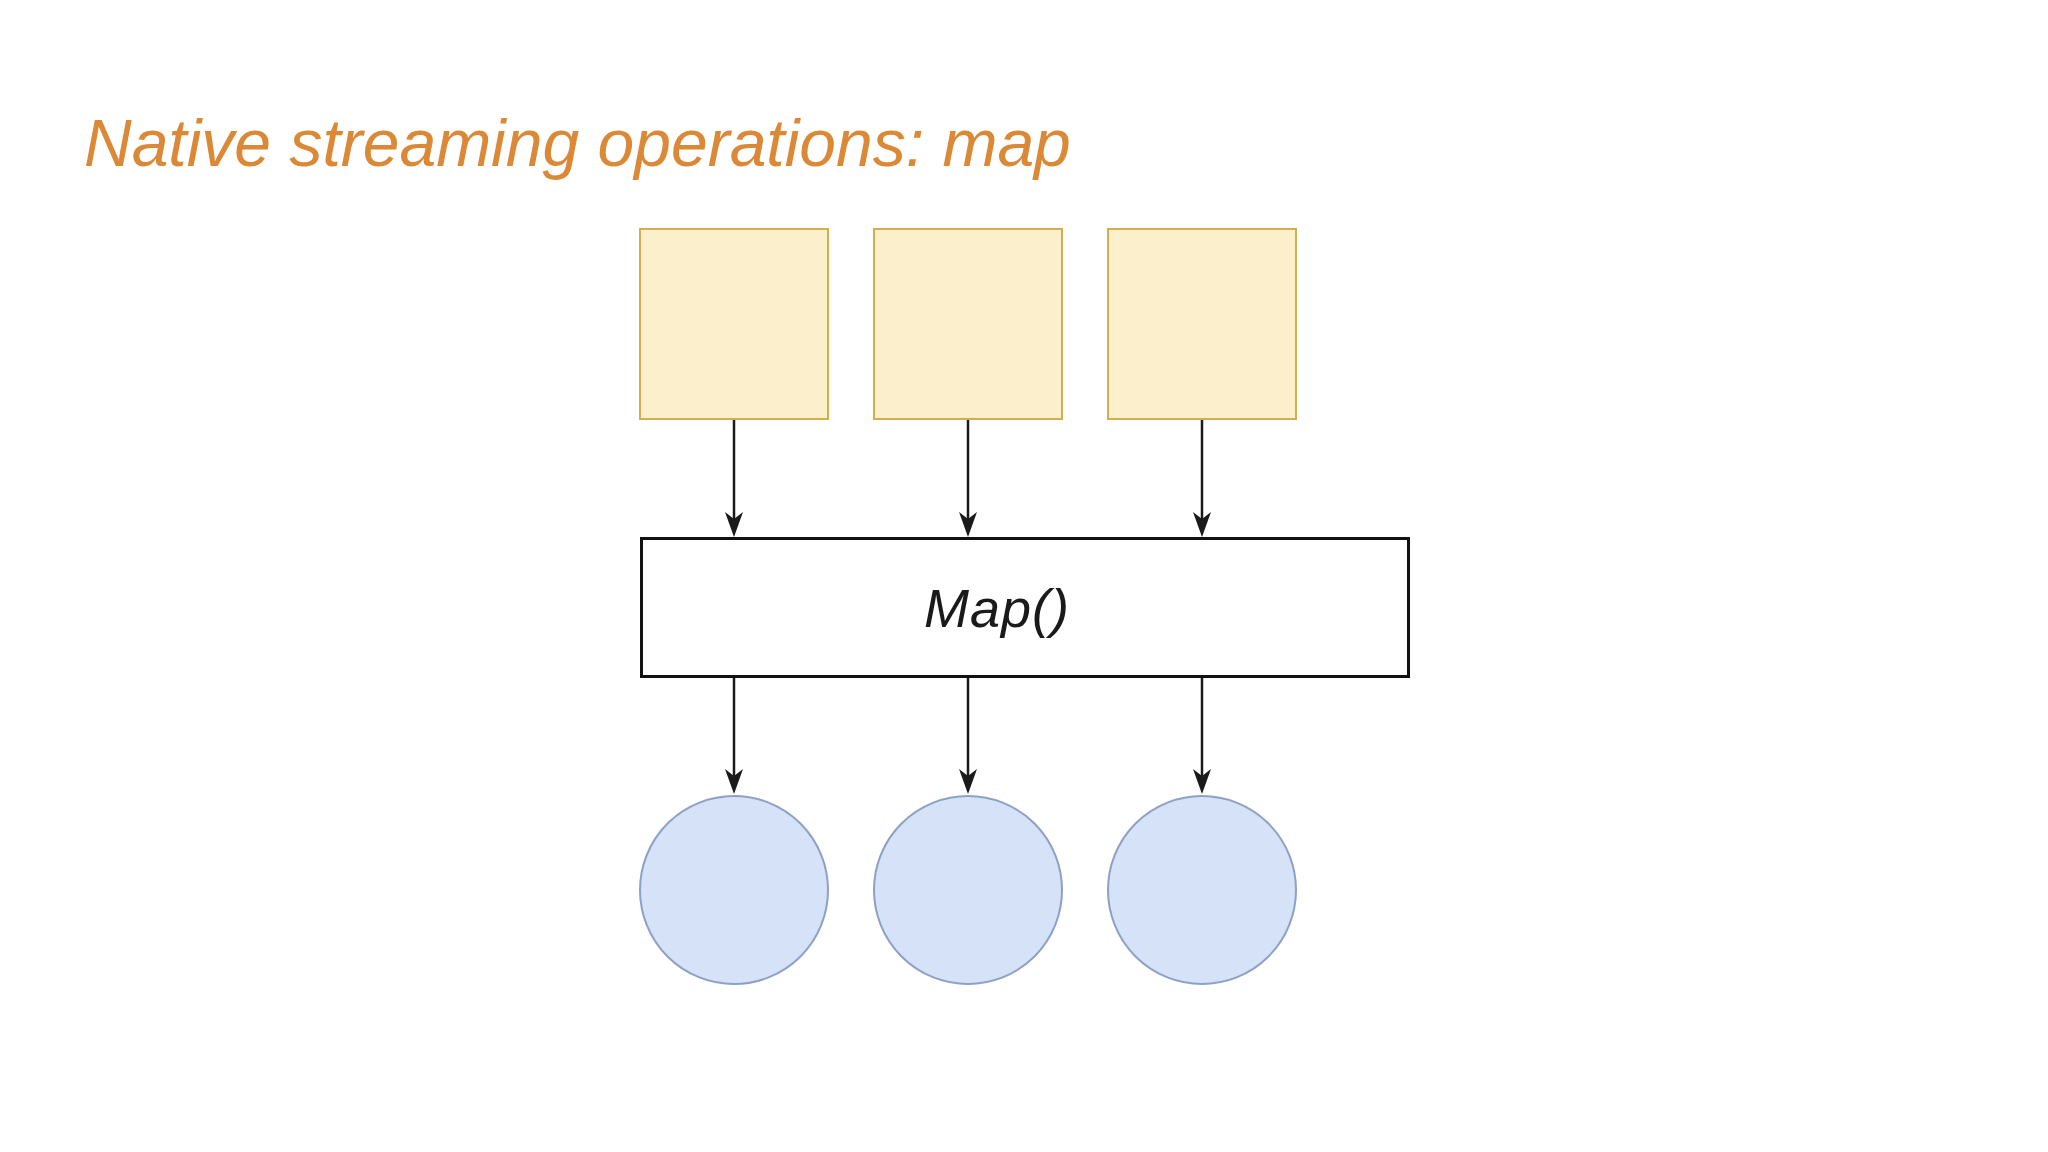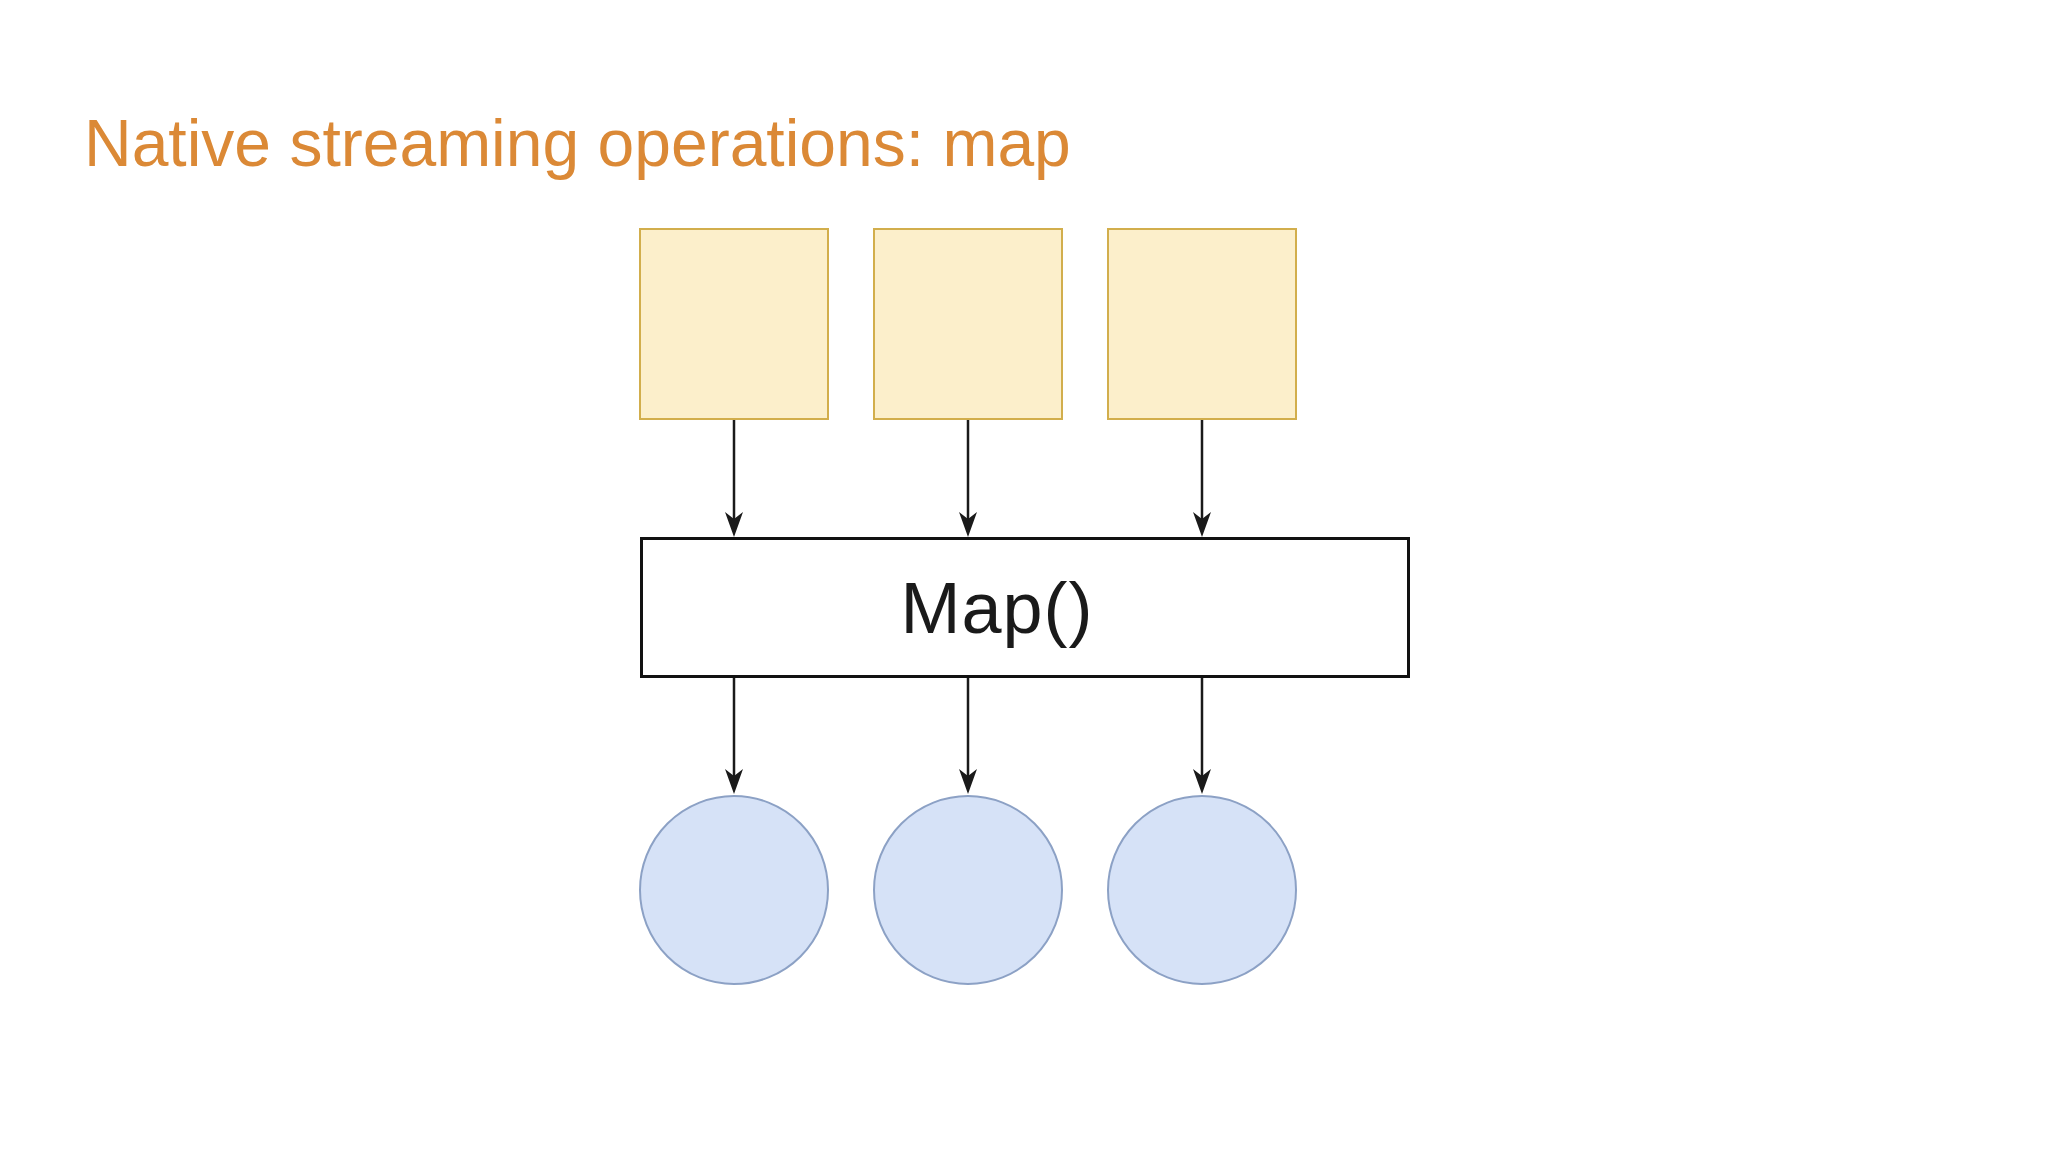--- a/index.html
+++ b/index.html
@@ -2,20 +2,21 @@
 <html style="--background: #ffffff; --title_color: #db8936; --square_fill: #fcefcb; --square_border: #d2ae4c; --circle_fill: #d6e2f7; --circle_border: #8ca1c5; --box_fill: #ffffff; --box_border: #111111; --line_color: #1a1a1a;"><head>
 <meta charset="utf-8">
 <style>
   html,body{margin:0;padding:0;background:#fff;}
   .stage{
     position:relative;
     width:2048px;height:988px;
     background:var(--background,#ffffff);
     font-family:"Liberation Sans",sans-serif;
     overflow:hidden;
+    font-style:italic;
   }
   .title{
     position:absolute;
     left:84px;top:106px;
     margin:0;
     font-size:66px;
     font-weight:400;
     line-height:1.15;
     color:var(--title_color,#db8936);
     white-space:nowrap;
@@ -39,21 +40,21 @@
   .arrow-bottom{top:678px}
   .map-box{
     position:absolute;
     left:640px;top:537px;width:770px;height:141px;
     box-sizing:border-box;
     background:var(--box_fill,#ffffff);
     border:3px solid var(--box_border,#111111);
     display:flex;align-items:center;justify-content:center;
   }
   .map-label{
-    font-size:72px;
+    font-size:54px;
     color:var(--line_color,#1a1a1a);
     transform:translateX(-28px);
     letter-spacing:1px;
   }
 </style>
 </head>
 <body>
 
 <div class="stage">
 

